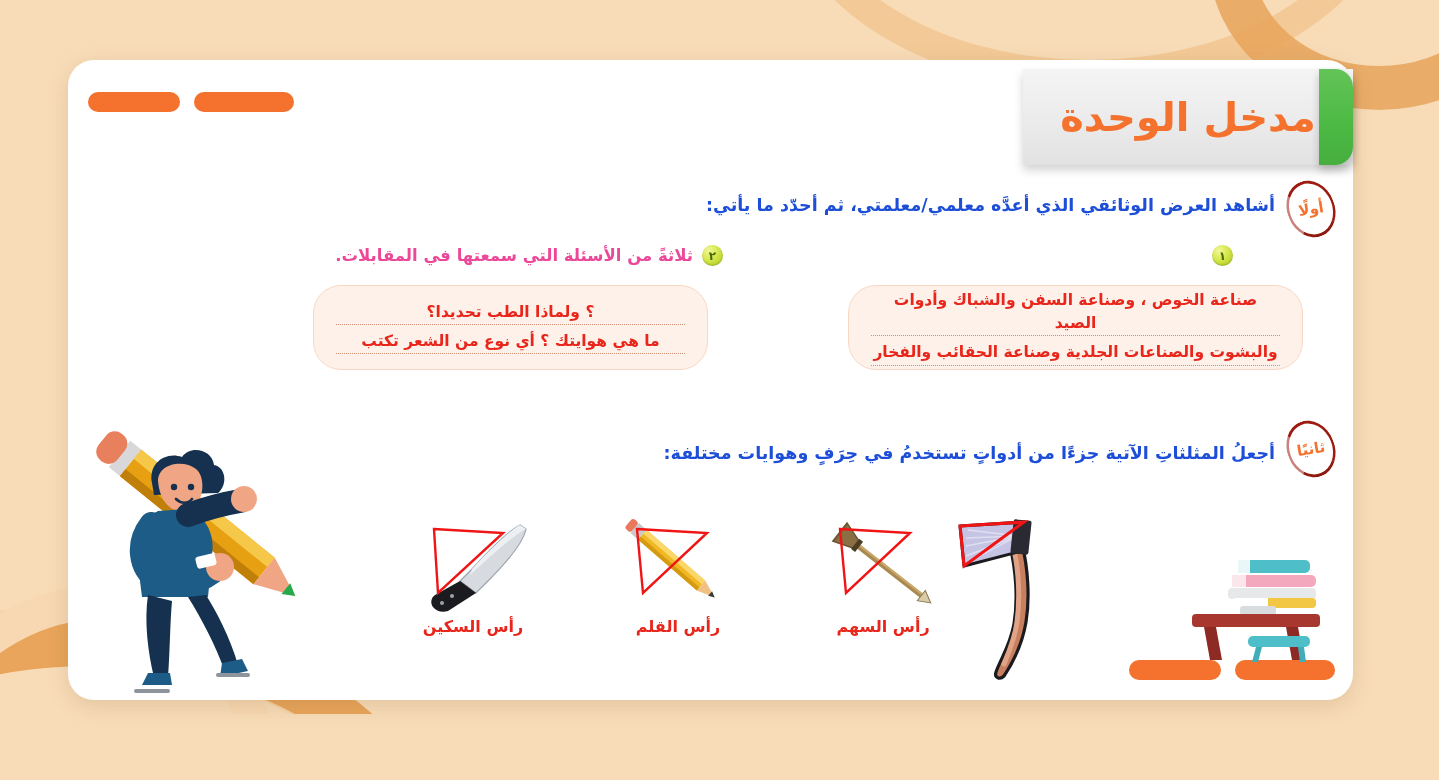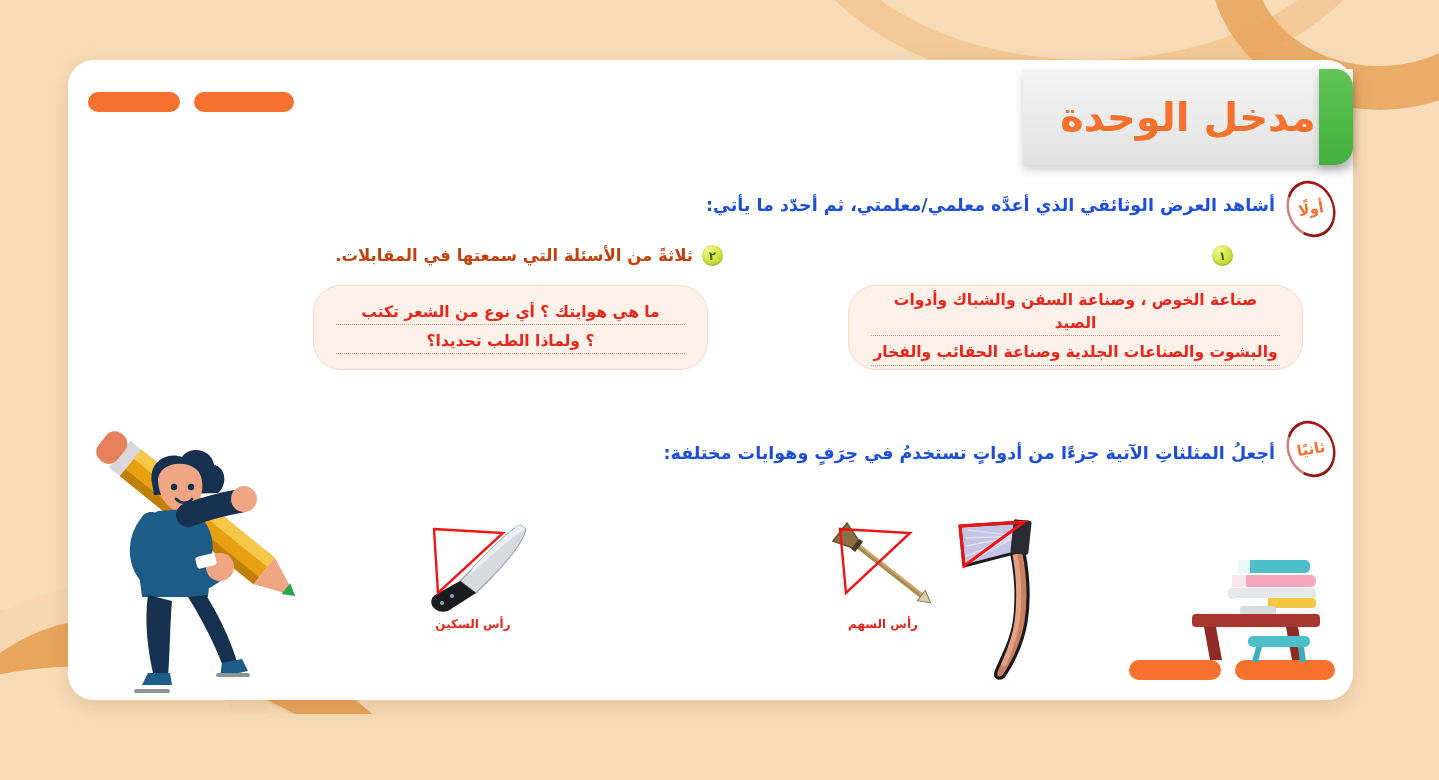--- a/index.html
+++ b/index.html
@@ -144,21 +144,21 @@
     border-radius: 50%;
     background: radial-gradient(circle at 33% 28%, #F2F79A 0%, #D7E84F 42%, #A8C718 100%);
     color: #4A6B00;
     font-size: 12px;
     font-weight: bold;
     display: flex; align-items: center; justify-content: center;
     box-shadow: inset 0 -1px 2px rgba(0,0,0,.18);
     flex: 0 0 auto;
   }
   .subitem-label {
-    color: #c2410c;
+    color: #ec4899;
     font-size: 16.5px;
     font-weight: bold;
   }
 
   
   .answer-box {
     position: absolute;
     background: #FEF1E9;
     border: 1.5px solid #F8D8C2;
     border-radius: 28px;
@@ -176,21 +176,21 @@
     text-align: center;
     border-bottom: 1.5px dotted #C98E74;
     padding-bottom: 1px;
   }
 
   
   .tri-item { position: absolute; }
   .tri-label {
     position: absolute;
     color: #E8261B;
-    font-size: 12px;
+    font-size: 16px;
     font-weight: bold;
     white-space: nowrap;
     text-align: center;
   }
 
   
   .illus { position: absolute; }
 </style>
 </head>
 <body>
@@ -235,22 +235,22 @@
       <div class="answer-line">صناعة الخوص ، وصناعة السفن والشباك وأدوات الصيد</div>
       <div class="answer-line">والبشوت والصناعات الجلدية وصناعة الحقائب والفخار</div>
     </div>
 
     <div class="subitem" style="right:630px; top:185px;">
       <div class="num-badge">٢</div>
       <div class="subitem-label">ثلاثةً من الأسئلة التي سمعتها في المقابلات.</div>
     </div>
 
     <div class="answer-box" style="right:645px; top:225px; width:395px; height:85px;">
+      <div class="answer-line">؟ ولماذا الطب تحديدا؟</div>
       <div class="answer-line">ما هي هوايتك ؟ أي نوع من الشعر تكتب</div>
-      <div class="answer-line">؟ ولماذا الطب تحديدا؟</div>
     </div>
 
     <div class="ordinal" style="right:13px; top:360px;">
       <div class="ring"></div>
       <div class="ord-text">ثانيًا</div>
     </div>
 
     <div class="prompt" style="right:78px; top:383px;">أجعلُ المثلثاتِ الآتية جزءًا من أدواتٍ تستخدمُ في حِرَفٍ وهوايات مختلفة:</div>
 
     <div class="tri-item" style="right:815px; top:455px; width:130px; height:100px;">
@@ -260,20 +260,35 @@
           <path d="M112 10 C104 14 86 30 64 54 L62 60 C86 38 106 20 118 14 Z" fill="#EDF0F3"></path>
           <path d="M52 66 L68 78 L40 96 C34 98 28 96 25 92 C22 88 23 83 27 80 Z" fill="#1B1B1F"></path>
           <circle cx="44" cy="81" r="2" fill="#9AA2AC"></circle>
           <circle cx="34" cy="88" r="2" fill="#9AA2AC"></circle>
         </g>
         <polygon points="26,14 95,18 30,78" fill="none" stroke="#F01414" stroke-width="2.4"></polygon>
       </svg>
       <div class="tri-label" style="width:130px; top:102px; left:0;">رأس السكين</div>
     </div>
 
+    <div class="tri-item" style="right:610px; top:455px; width:130px; height:100px;">
+      <svg width="130" height="100" viewBox="0 0 130 100">
+        <g transform="rotate(41 65 50)">
+          <rect x="18" y="44" width="78" height="13" fill="#F2B824"></rect>
+          <rect x="18" y="44" width="78" height="5" fill="#FBD76A"></rect>
+          <rect x="18" y="53" width="78" height="4" fill="#D39A12"></rect>
+          <polygon points="96,44 114,50.5 96,57" fill="#F0C183"></polygon>
+          <polygon points="108,47.5 114,50.5 108,53.5" fill="#3A3A3A"></polygon>
+          <rect x="8" y="44" width="10" height="13" fill="#C9C9CC"></rect>
+          <rect x="0" y="44" width="8" height="13" rx="3" fill="#E8795C"></rect>
+        </g>
+        <polygon points="24,14 94,18 30,78" fill="none" stroke="#F01414" stroke-width="2.4"></polygon>
+      </svg>
+      <div class="tri-label" style="width:130px; top:102px; left:0;">رأس القلم</div>
+    </div>
 
     <div class="tri-item" style="right:405px; top:455px; width:130px; height:100px;">
       <svg width="130" height="100" viewBox="0 0 130 100">
         <g transform="rotate(38 65 50)">
           <rect x="22" y="48" width="92" height="5" fill="#A9894F"></rect>
           <rect x="22" y="48" width="92" height="2" fill="#C9A96B"></rect>
           <polygon points="114,44 126,50.5 114,57" fill="#D8CBA8" stroke="#8B7B52" stroke-width="1"></polygon>
           <path d="M10 38 L34 46 L34 55 L10 63 Z" fill="#6B5434"></path>
           <path d="M12 40 L32 47 L32 54 L12 61 Z" fill="#8A6E44"></path>
           <rect x="30" y="44" width="5" height="13" fill="#4D3C24"></rect>

